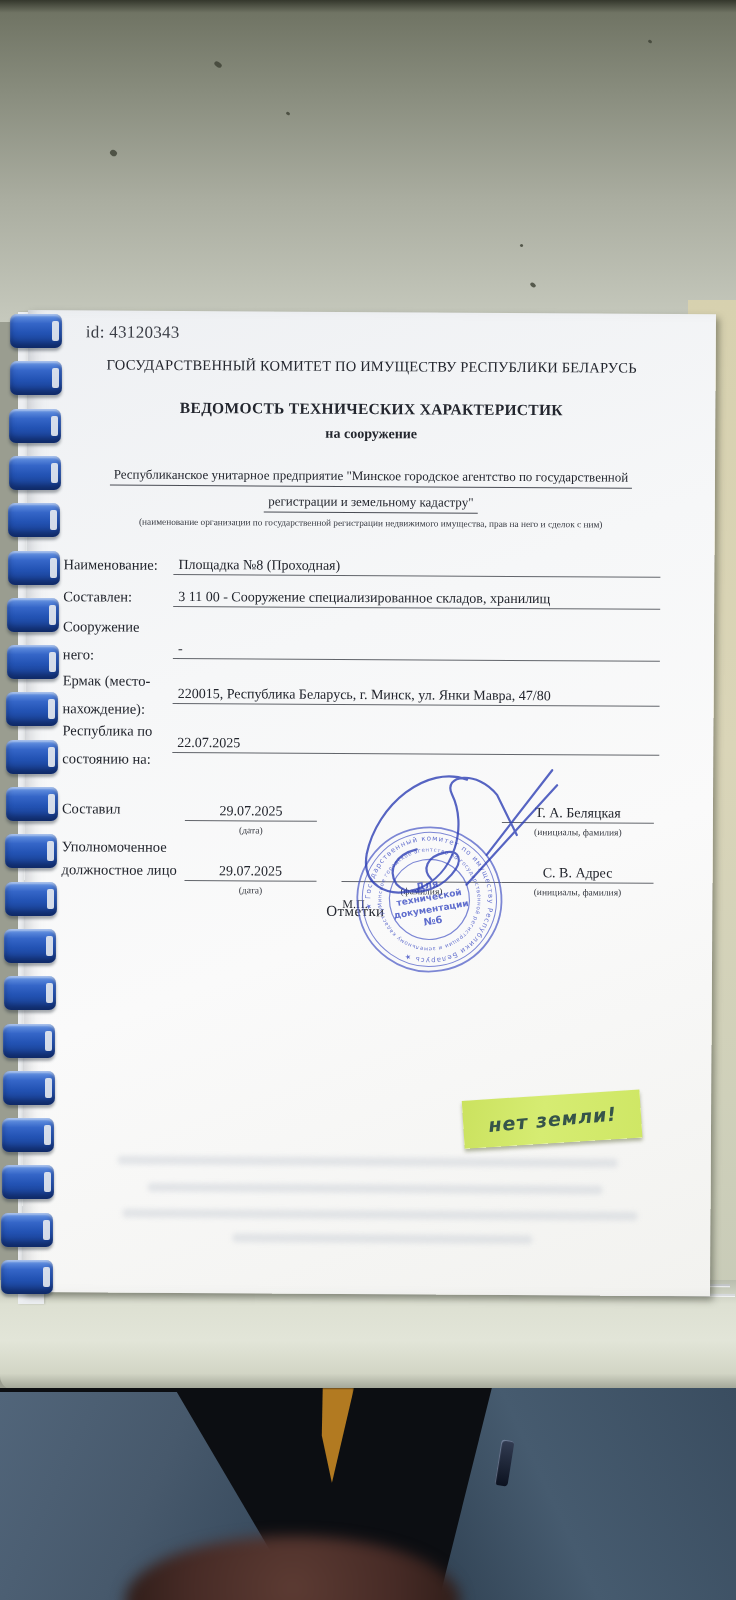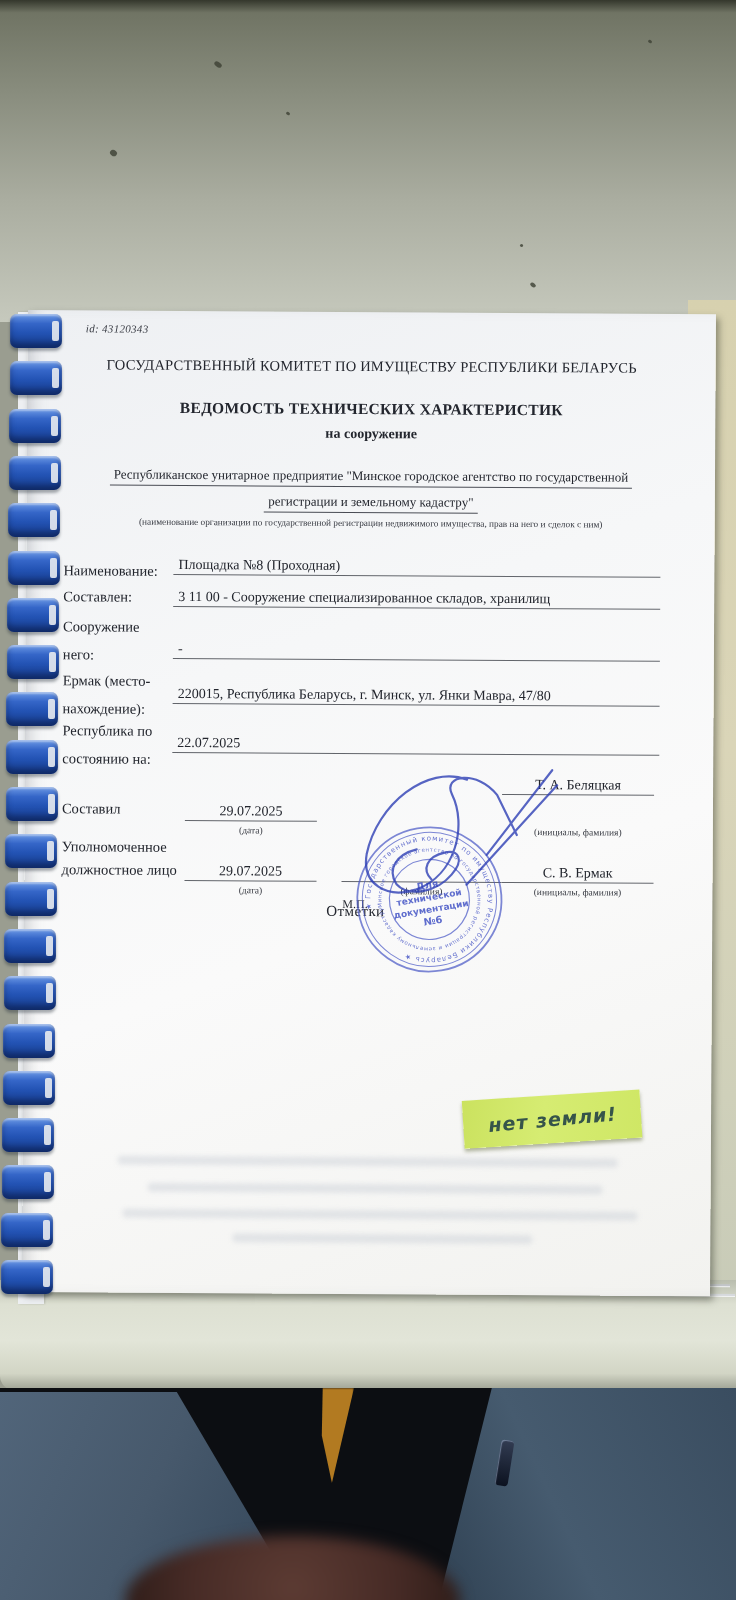--- a/index.html
+++ b/index.html
@@ -44,21 +44,21 @@
   .tooth{position:absolute;width:52px;height:34px;border-radius:7px;
     background:linear-gradient(180deg,#6d9ae6 0%,#3566c8 28%,#2353b4 55%,#16securitya3c8c 100%);
     background:linear-gradient(180deg,#6d9ae6 0%,#3566c8 28%,#2353b4 55%,#173c8c 100%);
     box-shadow:0 3px 3px rgba(40,50,60,.4), inset 0 -5px 6px rgba(10,25,70,.55), inset 0 2px 2px rgba(255,255,255,.45);}
   .tooth::after{content:"";position:absolute;right:3px;top:7px;width:7px;height:20px;
     background:#e8ebef;border-radius:2px;opacity:.9;}
 
   
   .paper *{position:absolute;color:#23262e;}
   .ctr{left:0;width:100%;text-align:center;}
-  .id-label{left:58px;top:12px;font-size:11px;color:#3a3d45;letter-spacing:.3px;font-style:italic;}
+  .id-label{left:58px;top:12px;font-size:17px;color:#3a3d45;letter-spacing:.3px;}
   .committee{top:46px;font-size:14.5px;letter-spacing:.2px;}
   .title1{top:88px;font-size:15.5px;font-weight:bold;letter-spacing:.3px;}
   .title2{top:114px;font-size:14px;font-weight:bold;}
   .org{font-size:13px;}
   .org span{position:static;display:inline-block;border-bottom:1px solid #4a4d55;padding:0 4px 2px;}
   .org1{top:156px;} .org2{top:182px;}
   .caption{font-size:9.3px;color:#34373f;}
   .org-cap{top:206px;}
   .flabel{left:37px;font-size:14.5px;}
   .vline{border-bottom:1px solid #62656b;height:20px;font-size:14px;padding-left:5px;line-height:19px;}
@@ -112,51 +112,51 @@
   <div class="paper" data-name="document-page">
 
     <div class="id-label" data-name="document-id">id: 43120343</div>
     <div class="ctr committee" data-name="committee-header">ГОСУДАРСТВЕННЫЙ КОМИТЕТ ПО ИМУЩЕСТВУ РЕСПУБЛИКИ БЕЛАРУСЬ</div>
     <div class="ctr title1" data-name="document-title">ВЕДОМОСТЬ ТЕХНИЧЕСКИХ ХАРАКТЕРИСТИК</div>
     <div class="ctr title2" data-name="document-subtitle">на сооружение</div>
     <div class="ctr org org1" data-name="organization-name-line1"><span>Республиканское унитарное предприятие "Минское городское агентство по государственной</span></div>
     <div class="ctr org org2" data-name="organization-name-line2"><span>регистрации и земельному кадастру"</span></div>
     <div class="ctr caption org-cap" data-name="organization-caption">(наименование организации по государственной регистрации недвижимого имущества, прав на него и сделок с ним)</div>
 
-    <div class="flabel" style="top:252px" data-name="field-label-name">Наименование:</div>
+    <div class="flabel" style="top:246px" data-name="field-label-name">Наименование:</div>
     <div class="vline fv" style="top:244px" data-name="field-value-name">Площадка №8 (Проходная)</div>
 
     <div class="flabel" style="top:278px" data-name="field-label-purpose">Составлен:</div>
     <div class="vline fv" style="top:276px" data-name="field-value-purpose">3 11 00 - Сооружение специализированное складов, хранилищ</div>
 
     <div class="flabel" style="top:308px" data-name="field-label-inventory-1">Сооружение</div>
     <div class="flabel" style="top:336px" data-name="field-label-inventory-2">него:</div>
     <div class="vline fv" style="top:328px" data-name="field-value-inventory">-</div>
 
     <div class="flabel" style="top:362px" data-name="field-label-address-1">Ермак (место-</div>
     <div class="flabel" style="top:390px" data-name="field-label-address-2">нахождение):</div>
     <div class="vline fv" style="top:373px" data-name="field-value-address">220015, Республика Беларусь, г. Минск, ул. Янки Мавра, 47/80</div>
 
     <div class="flabel" style="top:412px" data-name="field-label-asof-1">Республика по</div>
     <div class="flabel" style="top:440px" data-name="field-label-asof-2">состоянию на:</div>
     <div class="vline fv" style="top:422px" data-name="field-value-asof">22.07.2025</div>
 
     <div class="flabel" style="top:490px" data-name="composer-label">Составил</div>
     <div class="sig-line" style="left:160px;top:490px;width:132px" data-name="composer-date">29.07.2025</div>
     <div class="sig-cap" style="left:160px;top:514px;width:132px" data-name="composer-date-caption">(дата)</div>
-    <div class="sig-line" style="left:477px;top:462px;width:152px" data-name="composer-name">Т. А. Беляцкая</div>
+    <div class="sig-line" style="left:477px;top:490px;width:152px" data-name="composer-name">Т. А. Беляцкая</div>
     <div class="sig-cap" style="left:467px;top:514px;width:172px" data-name="composer-name-caption">(инициалы, фамилия)</div>
 
     <div class="flabel" style="top:528px" data-name="official-label-1">Уполномоченное</div>
     <div class="flabel" style="top:551px" data-name="official-label-2">должностное лицо</div>
     <div class="sig-line" style="left:160px;top:550px;width:132px" data-name="official-date">29.07.2025</div>
     <div class="sig-cap" style="left:160px;top:574px;width:132px" data-name="official-date-caption">(дата)</div>
     <div class="sig-line" style="left:317px;top:550px;width:160px" data-name="official-signature-line"></div>
     <div class="sig-cap" style="left:317px;top:574px;width:160px" data-name="official-sign-caption">(фамилия)</div>
-    <div class="sig-line" style="left:477px;top:550px;width:152px" data-name="official-name">С. В. Ермак</div>
+    <div class="sig-line" style="left:477px;top:550px;width:152px" data-name="official-name">С. В. Адрес</div>
     <div class="sig-cap" style="left:467px;top:574px;width:172px" data-name="official-name-caption">(инициалы, фамилия)</div>
 
     <div class="mp" data-name="stamp-place-label">М.П.</div>
     <div class="marks" data-name="marks-label">Отметки</div>
 
     <div class="ghost" style="left:95px;top:845px;width:500px;height:9px" data-name="showthrough-text"></div>
     <div class="ghost" style="left:125px;top:872px;width:455px;height:9px" data-name="showthrough-text"></div>
     <div class="ghost" style="left:100px;top:898px;width:515px;height:9px" data-name="showthrough-text"></div>
     <div class="ghost" style="left:210px;top:922px;width:300px;height:9px" data-name="showthrough-text"></div>
 

